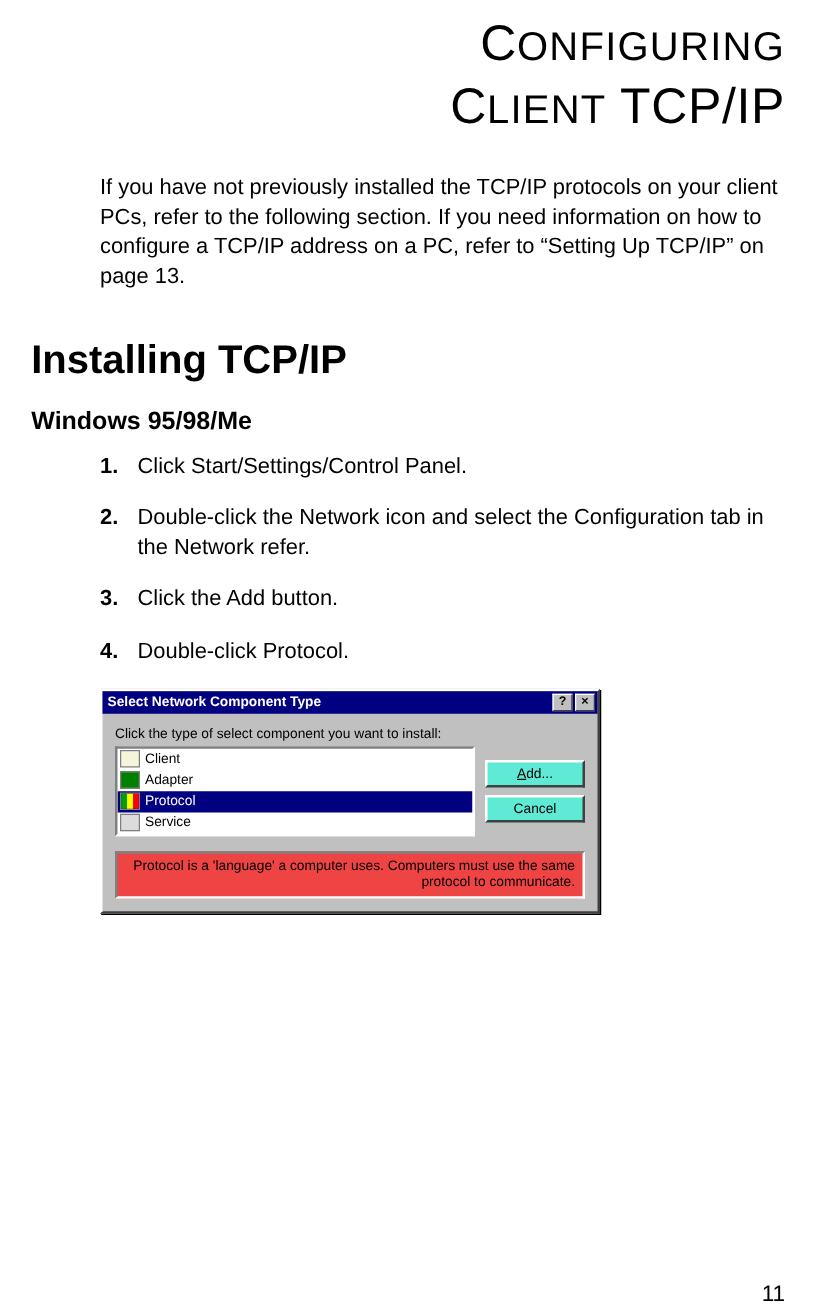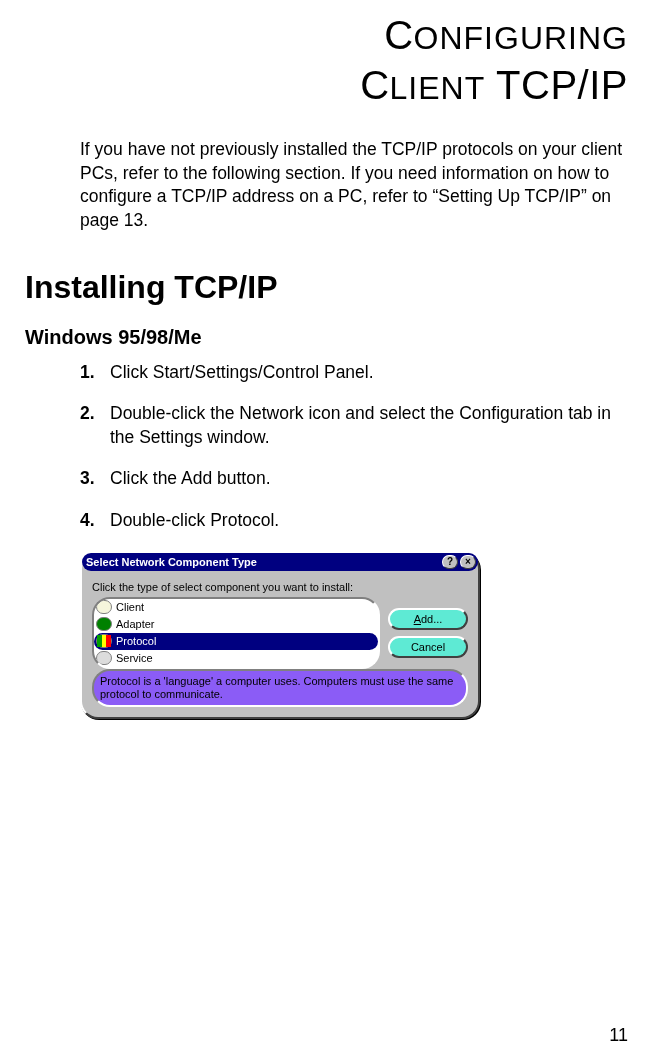--- a/index.html
+++ b/index.html
@@ -1,15 +1,15 @@
 <!DOCTYPE html>
 <html><head>
 <meta charset="utf-8">
 <style>
-  * { box-sizing: border-box; margin: 0; padding: 0; border-radius: 18px; }
+  * { box-sizing: border-box; margin: 0; padding: 0; }
   html, body { width: 653px; height: 1050px; background: #fff; font-family: Arial, Helvetica, sans-serif; color: #000; }
   .page { position: relative; width: 653px; height: 1050px; padding: 10px 25px 20px 25px; }
   .title { text-align: right; font-family: Arial, Helvetica, sans-serif; font-weight: 400; font-size: 40px; line-height: 1.25; margin-top: 0; margin-bottom: 28px; letter-spacing: 0.5px; }
   .title .sc { text-transform: uppercase; font-size: 32px; letter-spacing: 1px; }
   .intro { font-size: 17.5px; line-height: 1.35; margin: 0 5px 36px 55px; }
   .h2 { font-size: 32px; font-weight: 700; margin-bottom: 20px; }
   .h3 { font-size: 20px; font-weight: 700; margin: 0 0 12px 0; }
   ol.steps { list-style: none; margin-left: 55px; margin-right: 8px; }
   ol.steps li { display: flex; margin-bottom: 18px; font-size: 17.5px; line-height: 1.35; }
   ol.steps li .num { font-weight: 700; min-width: 30px; }
@@ -30,21 +30,21 @@
   .listitem.selected { background: #000080; color: #fff; }
   .li-icon { width: 16px; height: 14px; display: inline-flex; align-items:center; justify-content:center; background:#e0e0e0; border:1px solid #808080; font-size:9px; }
   .ic-client  { background:#f5f5dc; }
   .ic-adapter { background:#008000; color:#fff; }
   .ic-proto   { background:#ffff99; }
   .ic-proto::before { content:""; display:block; width:100%; height:100%; background: linear-gradient(90deg,#00a000 33%,#ffff00 33% 66%,#ff0000 66%); }
   .ic-service { background:#dcdcdc; }
   .btn-col { display:flex; flex-direction:column; gap:6px; width: 80px; }
   .win95-btn { height: 22px; background:#5eead4; border:2px solid; border-color:#fff #404040 #404040 #fff; font-family:inherit; font-size:11px; display:flex; align-items:center; justify-content:center; cursor:default; }
   .win95-btn .ul { text-decoration: underline; }
-  .desc-box { background:#8b5cf6; border:2px solid; border-color:#808080 #fff #fff #808080; padding: 4px 6px; height: 38px; line-height: 1.25; }
+  .desc-box { margin-top: 12px; background:#ef4444; border:2px solid; border-color:#808080 #fff #fff #808080; padding: 4px 6px; height: 38px; line-height: 1.25; text-align: right; }
 </style>
 </head>
 <body>
 
 <div class="page">
 
   <h1 class="title">
     <span><span>C</span><span class="sc">ONFIGURING</span></span><br>
     <span><span>C</span><span class="sc">LIENT</span><span> TCP/IP</span></span>
   </h1>
@@ -54,21 +54,21 @@
   <h2 class="h2">Installing TCP/IP</h2>
   <h3 class="h3">Windows 95/98/Me</h3>
 
   <ol class="steps">
     <li>
         <span class="num">1.</span>
         <span class="txt">Click Start/Settings/Control Panel.</span>
       </li>
     <li>
         <span class="num">2.</span>
-        <span class="txt">Double-click the Network icon and select the Configuration tab in the Settings window.</span>
+        <span class="txt">Double-click the Network icon and select the Configuration tab in the Network refer.</span>
       </li>
     <li>
         <span class="num">3.</span>
         <span class="txt">Click the Add button.</span>
       </li>
     <li>
         <span class="num">4.</span>
         <span class="txt">Double-click Protocol.</span>
       </li>
   </ol>

